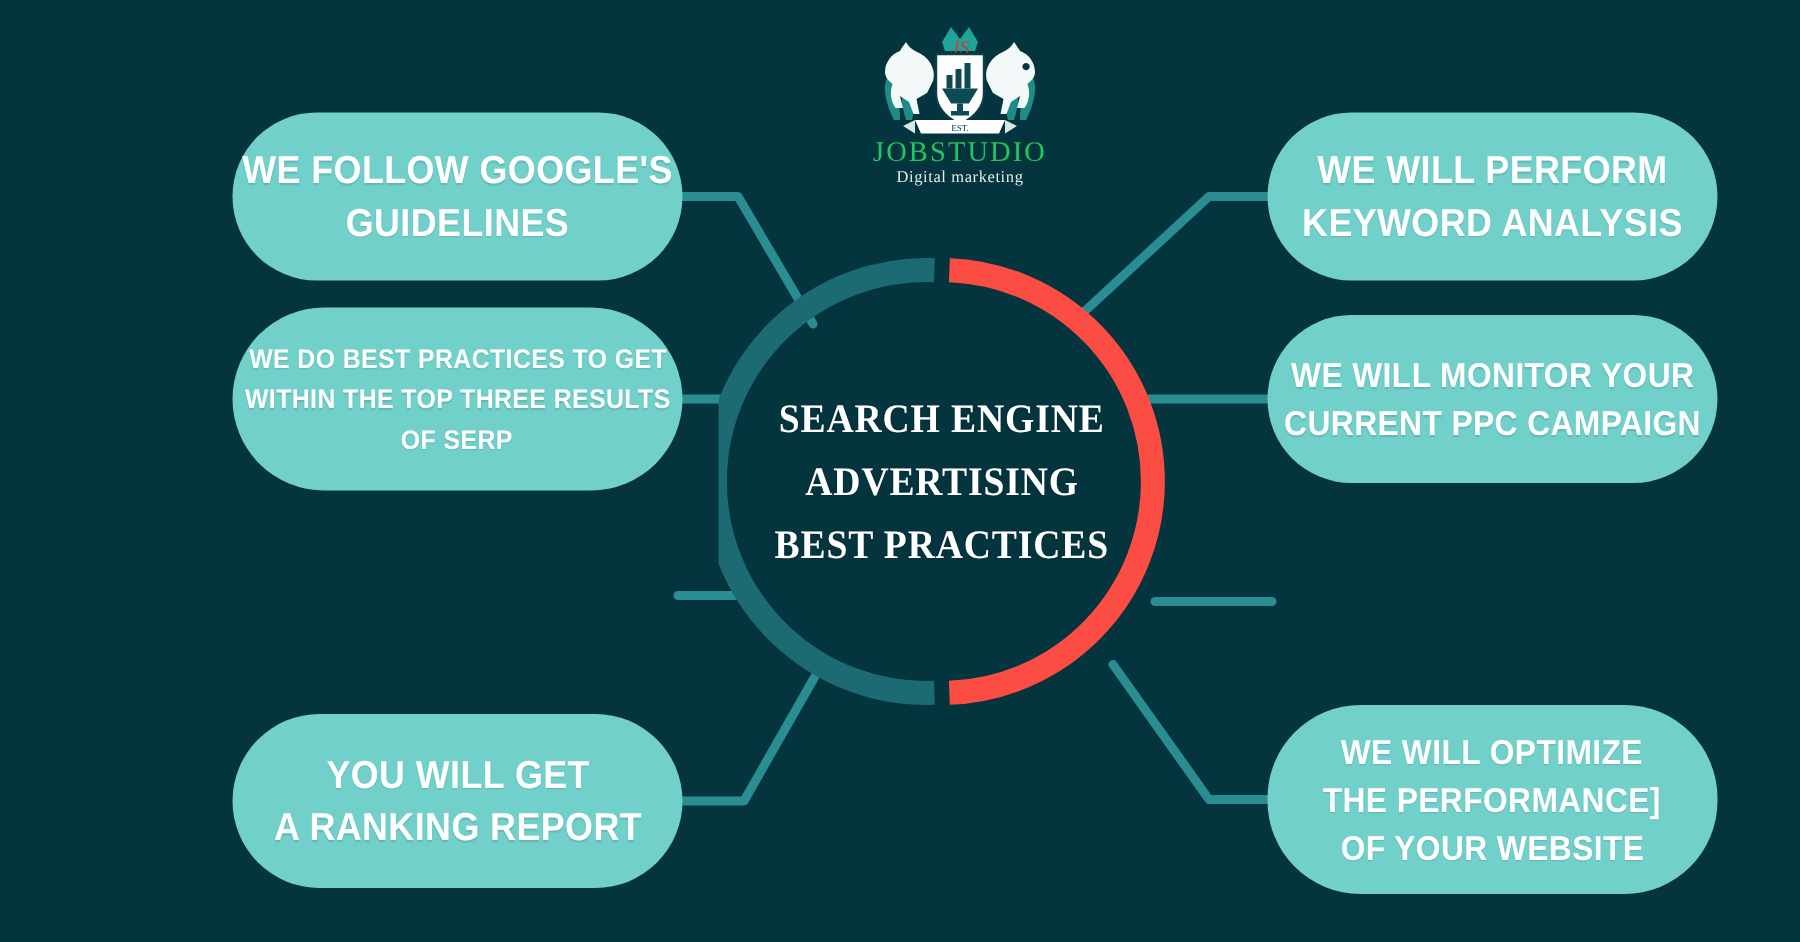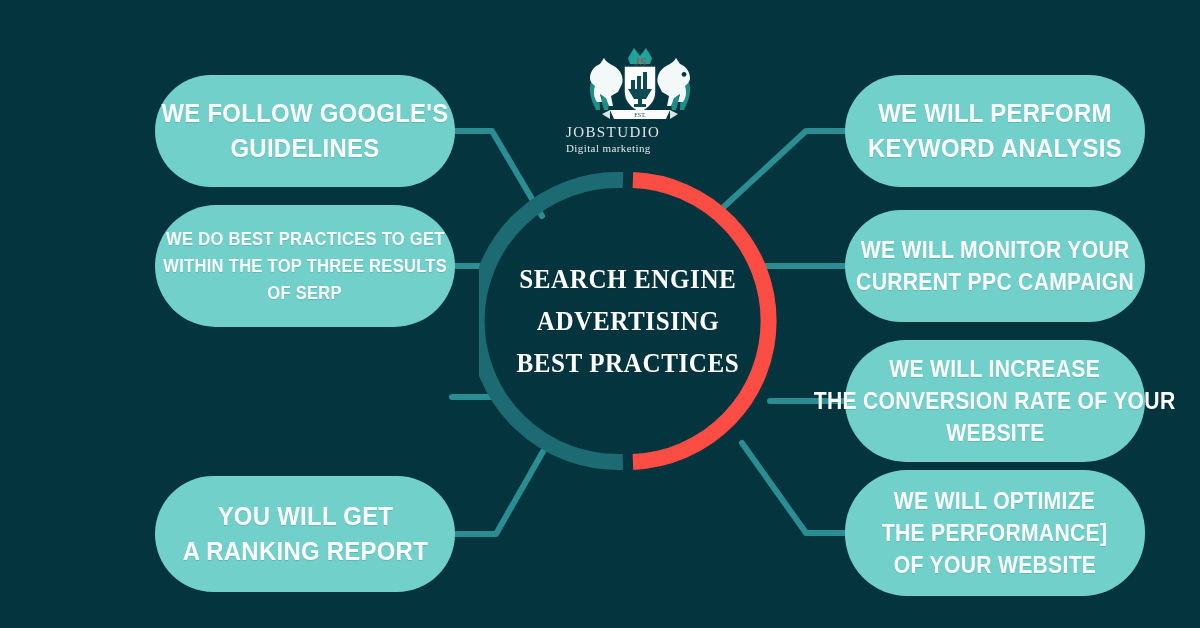--- a/index.html
+++ b/index.html
@@ -21,33 +21,34 @@
     position: absolute;
     left: 0; top: 0;
     width: 1200px; height: 628px;
     pointer-events: none;
   }
 
   
   #logo {
     position: absolute;
     left: 566px;
-    top: 36px;
+    top: 6px;
     width: 148px;
     height: 126px;
+    text-align: center;
   }
   #logo .crest-wrap {
     position: relative;
     width: 148px;
     height: 88px;
   }
   #logo .brand-name {
     font-family: "Liberation Serif", serif;
-    color: #e5e5e5;
-    font-size: 15px;
+    color: #22c55e;
+    font-size: 19px;
     letter-spacing: 1.4px;
     line-height: 20px;
     margin-top: -2px;
   }
   #logo .brand-tag {
     font-family: "Liberation Serif", serif;
     color: #dfeaea;
     font-size: 11px;
     letter-spacing: .4px;
     line-height: 13px;
@@ -235,25 +236,20 @@
   <div class="pill sz-lg" id="pill-right-0">
     <div class="ln">WE WILL PERFORM</div>
     <div class="ln">KEYWORD ANALYSIS</div>
   </div>
 
   <div class="pill sz-md" id="pill-right-1">
     <div class="ln">WE WILL MONITOR YOUR</div>
     <div class="ln">CURRENT PPC CAMPAIGN</div>
   </div>
 
-  <div class="pill sz-md" id="pill-right-2">
-    <div class="ln">WE WILL INCREASE</div>
-    <div class="ln">THE CONVERSION RATE OF YOUR</div>
-    <div class="ln">WEBSITE</div>
-  </div>
 
   <div class="pill sz-md" id="pill-right-3">
     <div class="ln">WE WILL  OPTIMIZE</div>
     <div class="ln">THE PERFORMANCE]</div>
     <div class="ln">OF YOUR WEBSITE</div>
   </div>
 
 </div>
 
 </body></html>

